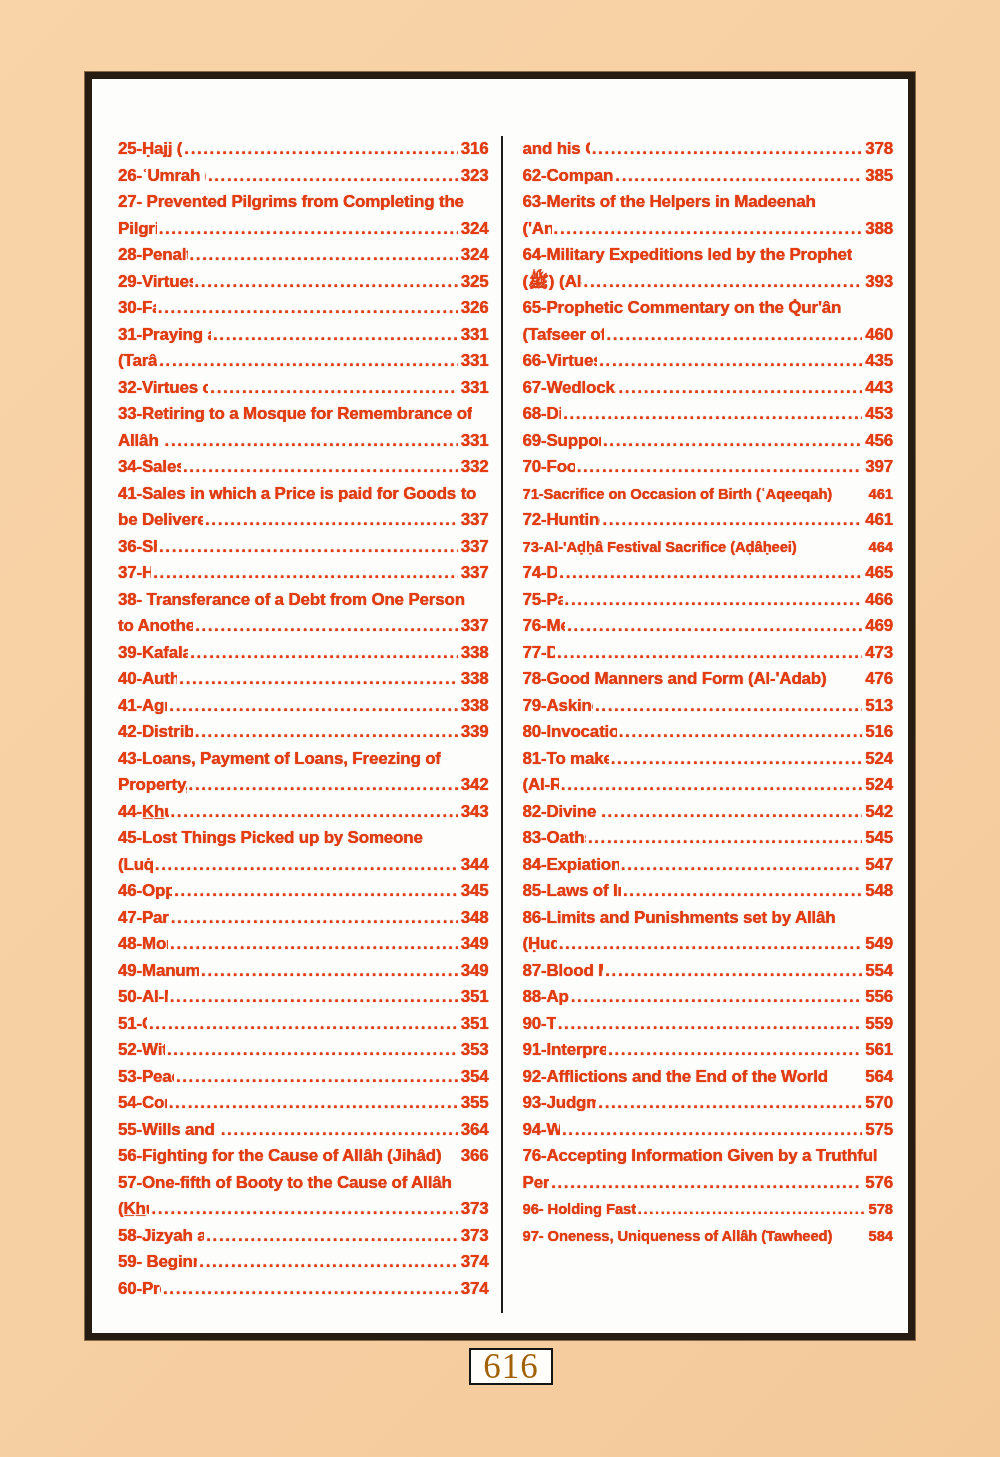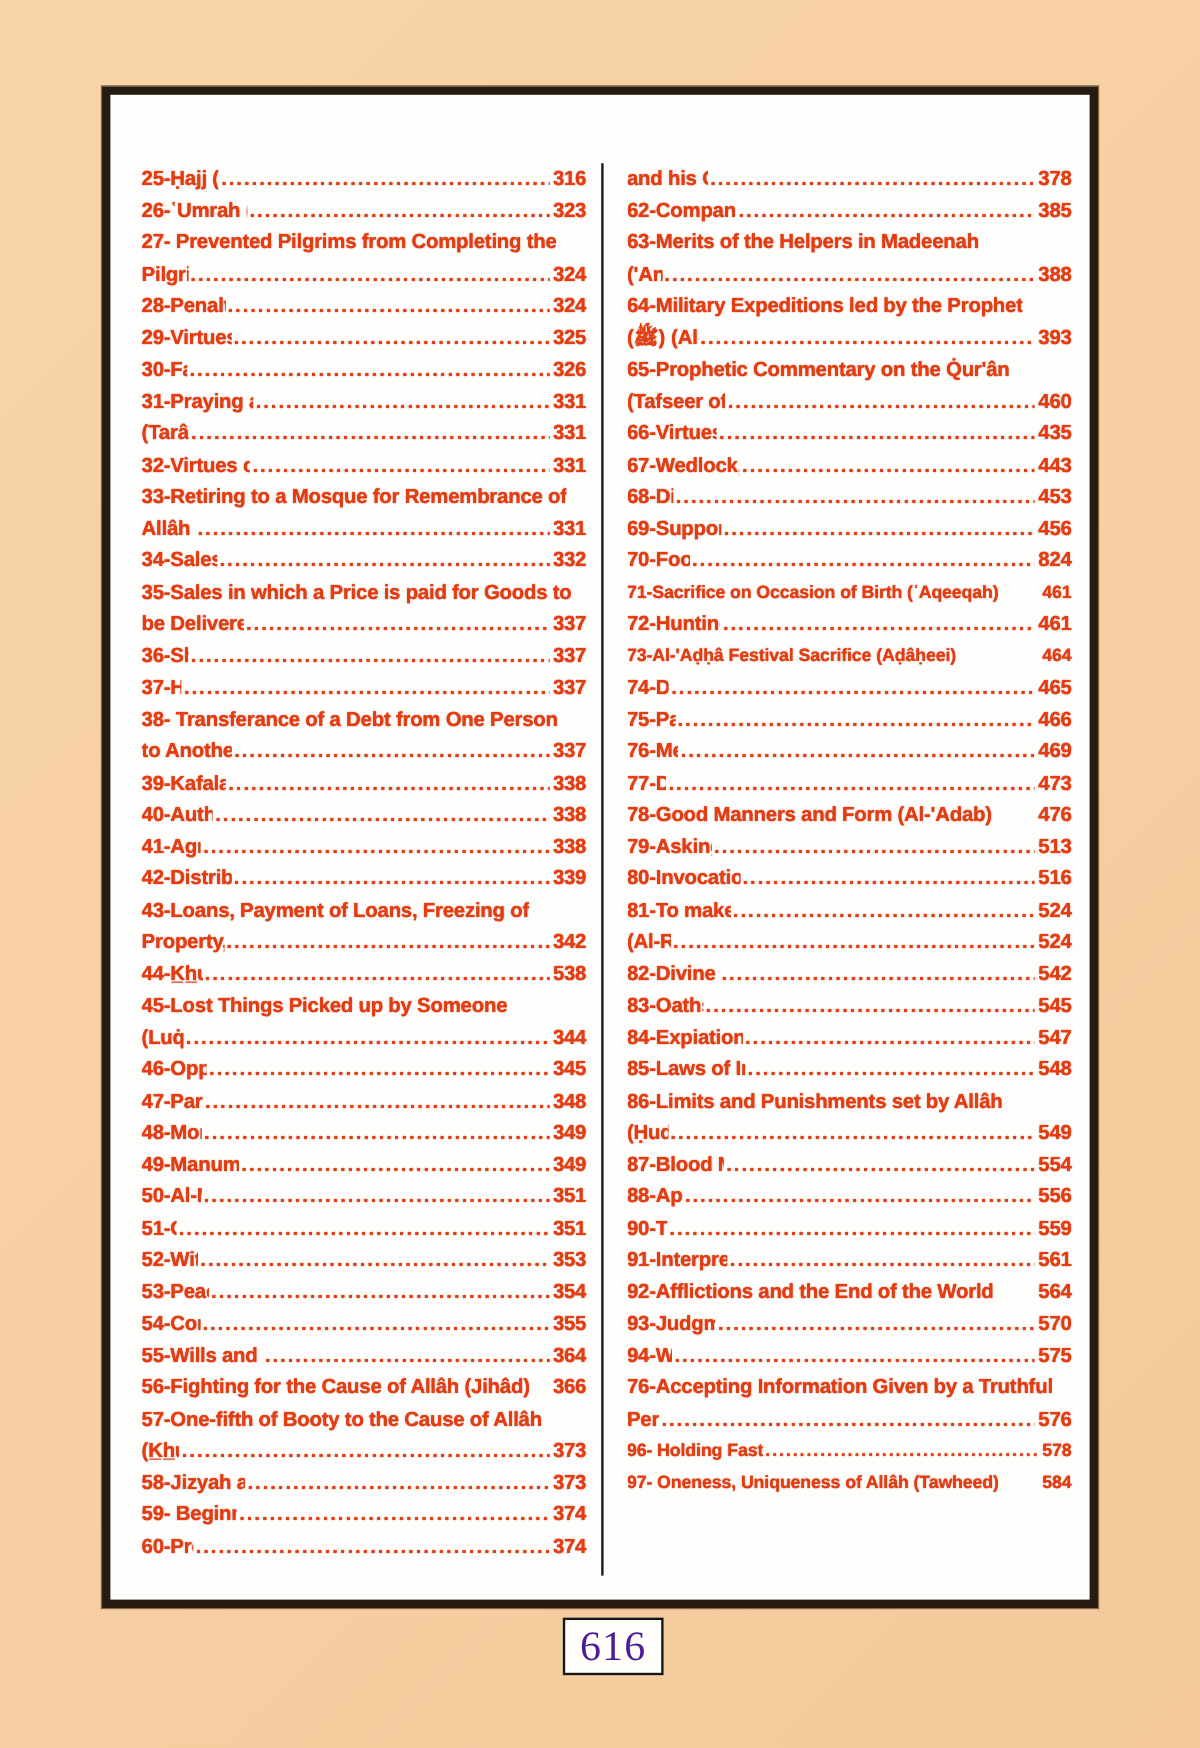--- a/index.html
+++ b/index.html
@@ -69,30 +69,30 @@
     letter-spacing: 1.6px;
   }
   .toc-leader.no-dots::after { content: ""; }
   .toc-page {
     flex: 0 0 auto;
     text-align: right;
   }
   .page-number-box {
     position: absolute;
     left: 469px; top: 1348px;
-    width: 84px; height: 48px;
+    width: 84px; height: 37px;
     box-sizing: border-box;
     background: #fffefb;
     border: 2.5px solid #151515;
     display: flex;
     align-items: center;
     justify-content: center;
     font-family: "Liberation Serif", "DejaVu Serif", serif;
     font-size: 35px;
-    color: #4c1d95;
+    color: #a16207;
     letter-spacing: 1px;
   }
 </style>
 </head>
 <body>
 
 <div class="scan-page">
   <div class="content-box">
     <div class="toc-column left" id="col-left">
         <div class="toc-row">
@@ -154,21 +154,21 @@
           <span class="toc-text">Allâh (Iʿtikâf)</span>
           <span class="toc-leader"></span>
           <span class="toc-page">331</span>
         </div>
         <div class="toc-row">
           <span class="toc-text">34-Sales and Trade</span>
           <span class="toc-leader"></span>
           <span class="toc-page">332</span>
         </div>
         <div class="toc-row">
-          <span class="toc-text">35-Sales in which a Price is paid for Goods to</span>
+          <span class="toc-text">41-Sales in which a Price is paid for Goods to</span>
           <span class="toc-leader no-dots"></span>
           <span class="toc-page"></span>
         </div>
         <div class="toc-row">
           <span class="toc-text">be Delivered Later (Al-Salm)</span>
           <span class="toc-leader"></span>
           <span class="toc-page">337</span>
         </div>
         <div class="toc-row">
           <span class="toc-text">36-Shufʿah</span>
@@ -216,21 +216,21 @@
           <span class="toc-page"></span>
         </div>
         <div class="toc-row">
           <span class="toc-text">Property, Bankruptcy</span>
           <span class="toc-leader"></span>
           <span class="toc-page">342</span>
         </div>
         <div class="toc-row">
           <span class="toc-text">44-K̲h̲uşoumât</span>
           <span class="toc-leader"></span>
-          <span class="toc-page">538</span>
+          <span class="toc-page">343</span>
         </div>
         <div class="toc-row">
           <span class="toc-text">45-Lost Things Picked up by Someone</span>
           <span class="toc-leader no-dots"></span>
           <span class="toc-page"></span>
         </div>
         <div class="toc-row">
           <span class="toc-text">(Luq̇aṭah)</span>
           <span class="toc-leader"></span>
           <span class="toc-page">344</span>
@@ -374,21 +374,21 @@
           <span class="toc-page">453</span>
         </div>
         <div class="toc-row">
           <span class="toc-text">69-Supporting the Family</span>
           <span class="toc-leader"></span>
           <span class="toc-page">456</span>
         </div>
         <div class="toc-row">
           <span class="toc-text">70-Food, Meals</span>
           <span class="toc-leader"></span>
-          <span class="toc-page">824</span>
+          <span class="toc-page">397</span>
         </div>
         <div class="toc-row small">
           <span class="toc-text">71-Sacrifice on Occasion of Birth (ʿAqeeqah)</span>
           <span class="toc-leader no-dots"></span>
           <span class="toc-page">461</span>
         </div>
         <div class="toc-row">
           <span class="toc-text">72-Hunting, Slaughtering</span>
           <span class="toc-leader"></span>
           <span class="toc-page">461</span>

